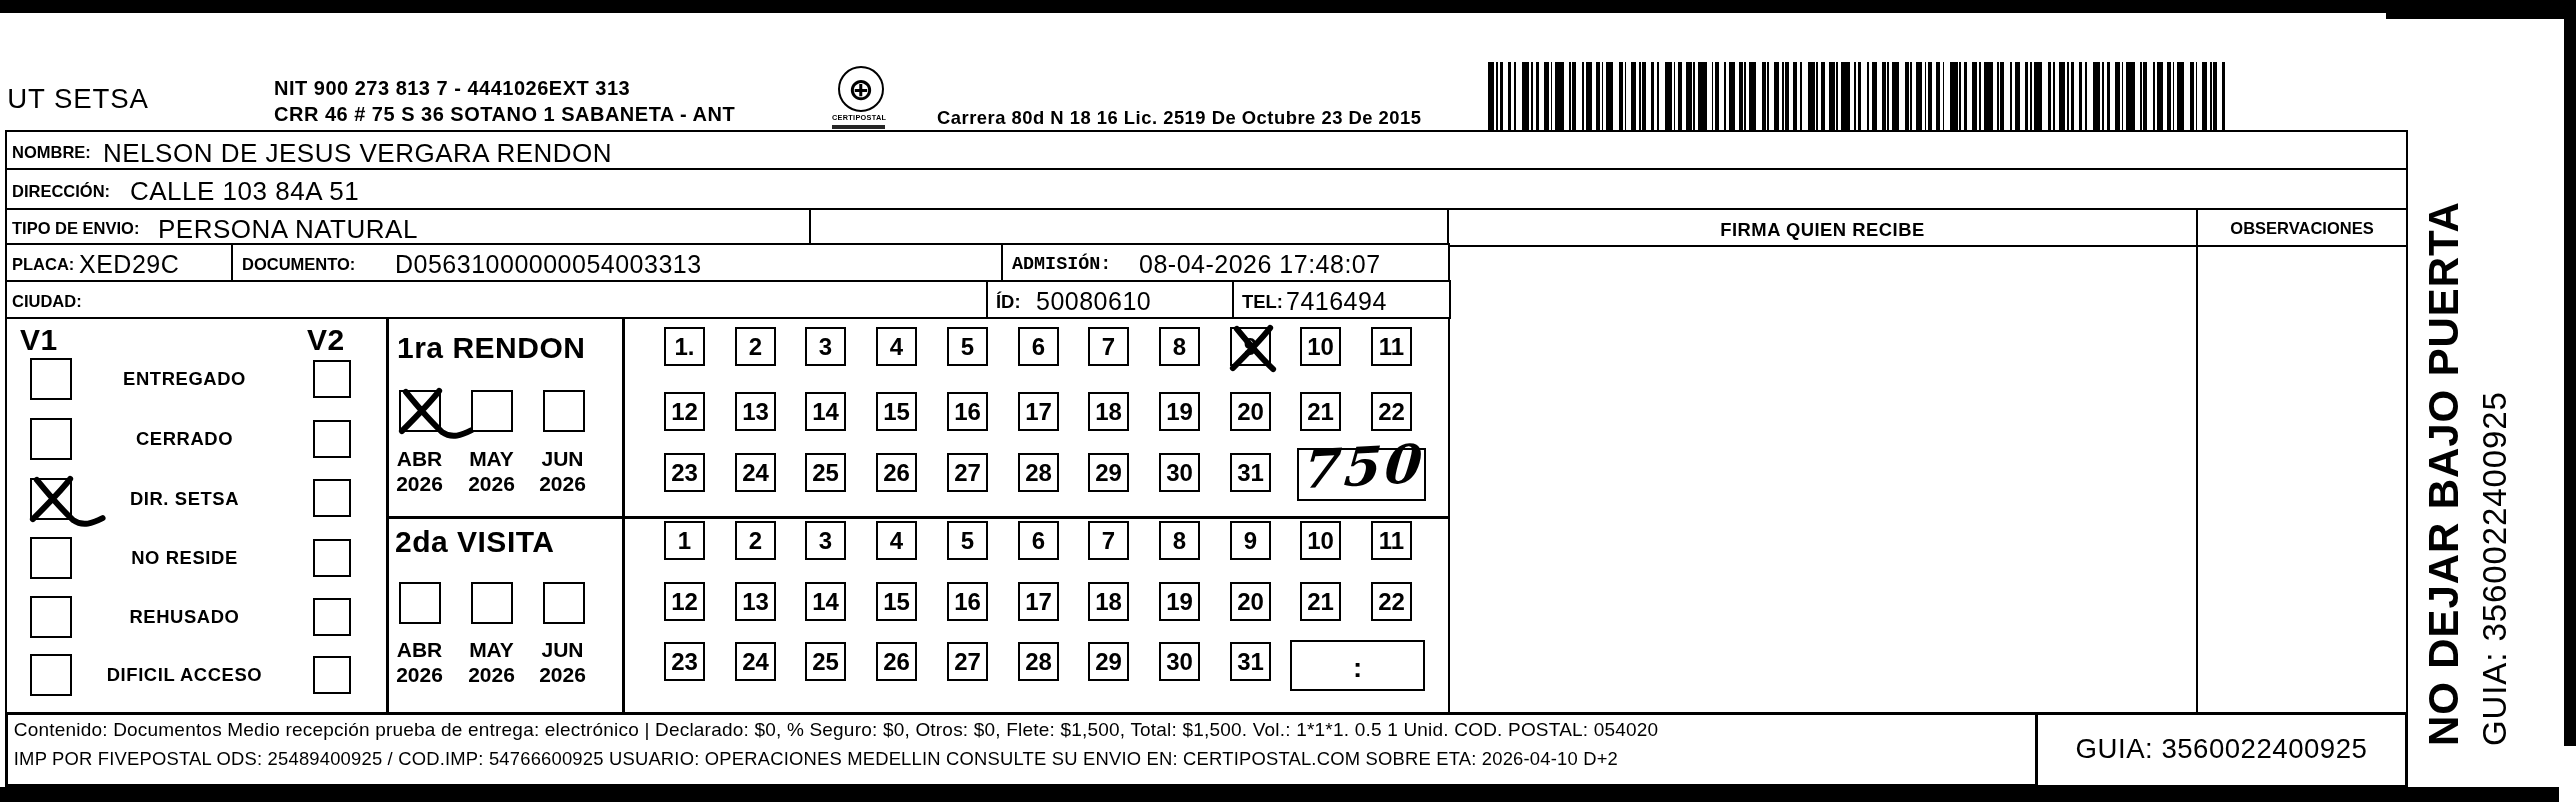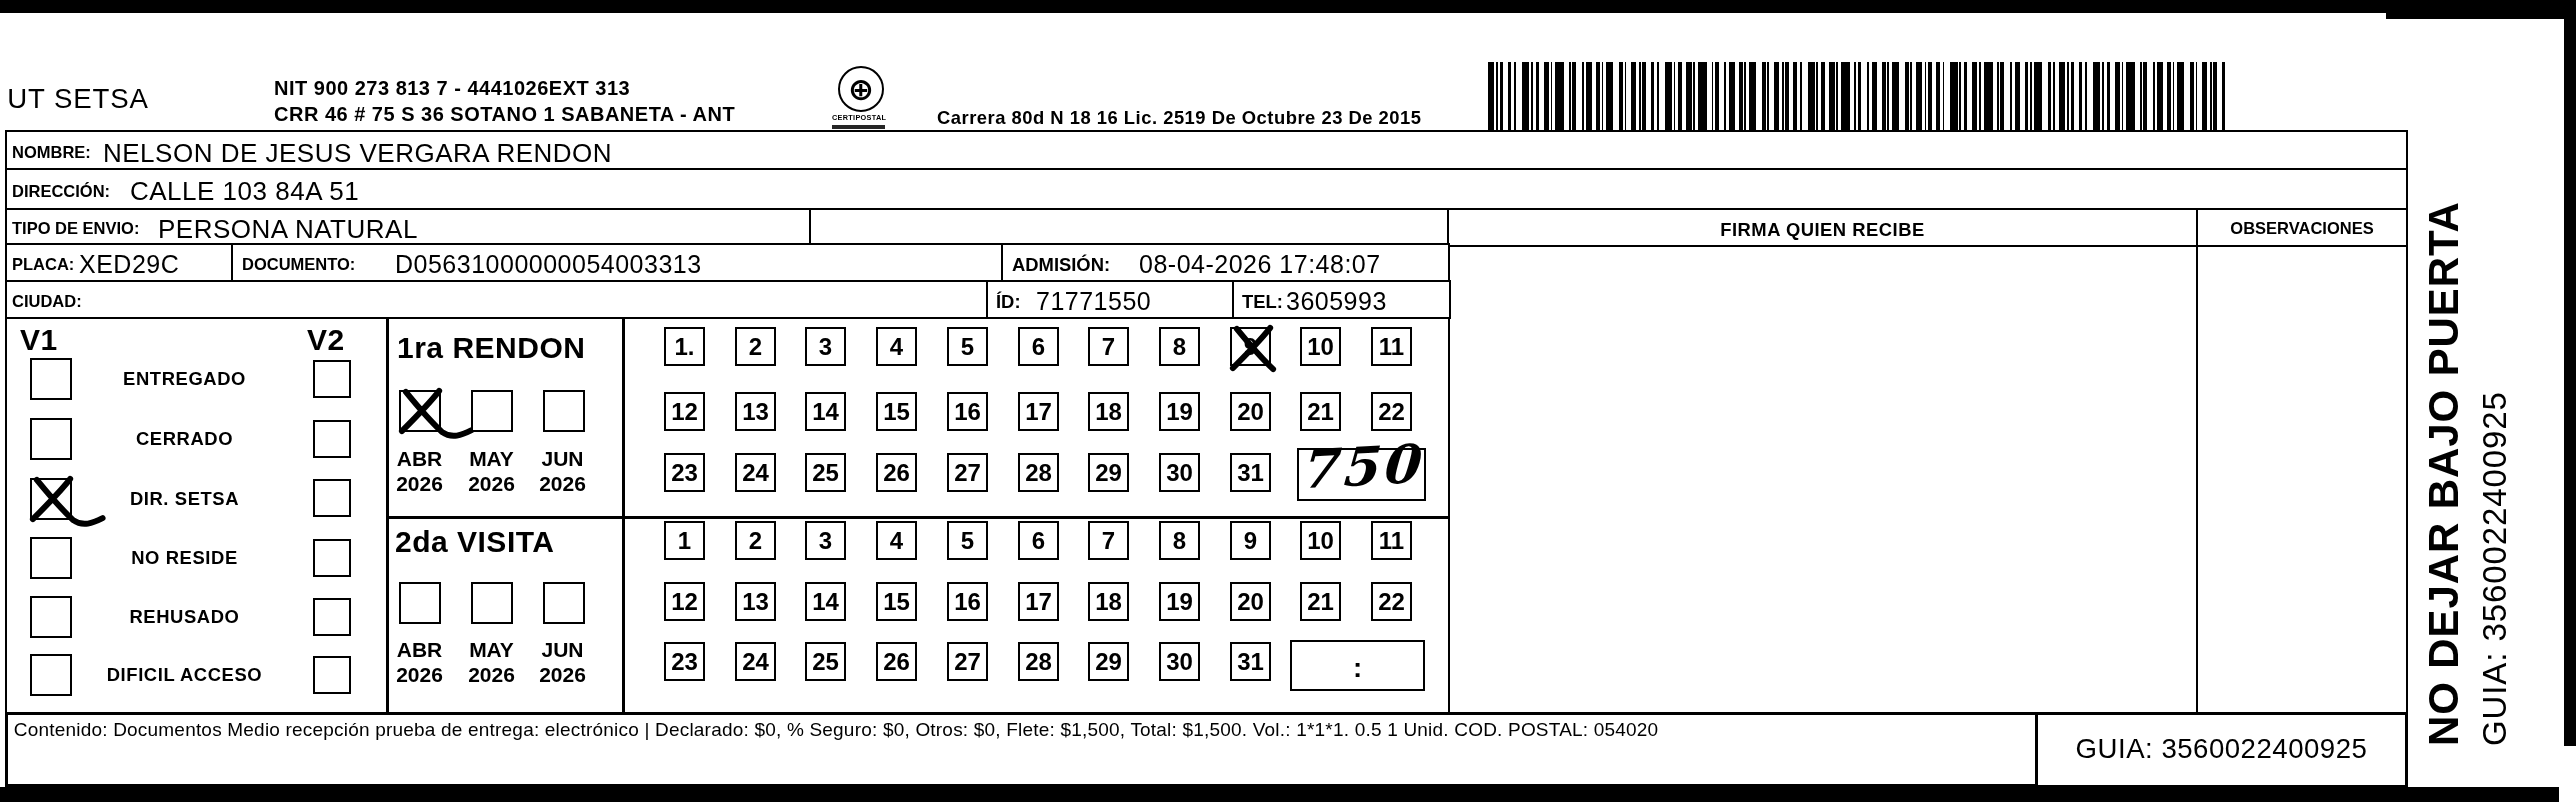--- a/index.html
+++ b/index.html
@@ -289,33 +289,33 @@
 
   <div class="cell" style="left:4.6px;top:243px;width:230px;height:39px;"></div>
   <div class="lbl" style="left:12px;top:255px;font-size:16.5px;">PLACA:</div>
   <div class="val" style="left:79px;top:250px;font-size:25px;">XED29C</div>
 
   <div class="cell" style="left:231px;top:243px;width:772px;height:39px;"></div>
   <div class="lbl" style="left:242px;top:255px;font-size:16.5px;">DOCUMENTO:</div>
   <div class="val" style="left:395px;top:250px;font-size:25px;">D05631000000054003313</div>
 
   <div class="cell" style="left:1001px;top:243px;width:449px;height:39px;"></div>
-  <div class="lbl" style="left:1012px;top:254px;font-size:18.4px;">ADMISIÓN:</div>
+  <div class="lbl" style="left:1012px;top:254px;font-size:18.4px;font-family:Liberation Mono, monospace;">ADMISIÓN:</div>
   <div class="val" style="left:1139px;top:250px;font-size:25px;">08-04-2026 17:48:07</div>
 
   <div class="cell" style="left:4.6px;top:280px;width:984px;height:39px;"></div>
   <div class="lbl" style="left:12px;top:292px;font-size:16.5px;">CIUDAD:</div>
 
   <div class="cell" style="left:986px;top:280px;width:248px;height:39px;"></div>
   <div class="lbl" style="left:996px;top:291px;font-size:18.4px;">ÍD:</div>
-  <div class="val" style="left:1036px;top:287px;font-size:25px;">71771550</div>
+  <div class="val" style="left:1036px;top:287px;font-size:25px;">50080610</div>
 
   <div class="cell" style="left:1232px;top:280px;width:219px;height:39px;"></div>
   <div class="lbl" style="left:1242px;top:291px;font-size:18.4px;">TEL:</div>
-  <div class="val" style="left:1286px;top:287px;font-size:25px;">3605993</div>
+  <div class="val" style="left:1286px;top:287px;font-size:25px;">7416494</div>
 
   <div class="cell" style="left:4.6px;top:317px;width:1445px;height:398px;"></div>
   <div class="vline" style="left:386px;top:317px;height:398px;"></div>
   <div class="vline" style="left:622px;top:317px;height:398px;"></div>
   <div class="hline" style="left:386px;top:516px;width:1064px;"></div>
 
   <div class="vtitle" style="left:20px;top:323px;">V1</div>
   <div class="vtitle" style="left:307px;top:323px;">V2</div>
   <div id="status-section">
       <div class="chk" style="left:30px;top:358px;width:38px;height:38px;"></div>
@@ -445,20 +445,21 @@
       <div class="day" style="left:1018px;top:642px;">28</div>
       <div class="day" style="left:1088px;top:642px;">29</div>
       <div class="day" style="left:1159px;top:642px;">30</div>
       <div class="day" style="left:1230px;top:642px;">31</div>
     </div>
   <div class="cell" style="left:1290px;top:640px;width:135px;height:51px;"></div>
   <div class="lbl" style="left:1290px;top:652px;width:135px;text-align:center;font-size:27.6px;">:</div>
 
   <div class="cell thick" style="left:4.6px;top:712px;width:2033px;height:75px;border-width:3.7px;"></div>
   <div class="footer-txt" style="left:13.8px;top:719px;font-size:19px;">Contenido: Documentos Medio recepción prueba de entrega: electrónico | Declarado: $0, % Seguro: $0, Otros: $0, Flete: $1,500, Total: $1,500. Vol.: 1*1*1. 0.5  1 Unid. COD. POSTAL: 054020</div>
+  <div class="footer-txt" style="left:13.8px;top:748px;font-size:18.4px;">IMP POR FIVEPOSTAL ODS: 25489400925 / COD.IMP: 54766600925 USUARIO: OPERACIONES MEDELLIN CONSULTE SU ENVIO EN: CERTIPOSTAL.COM SOBRE ETA: 2026-04-10 D+2</div>
 
   <div class="cell thick" style="left:2035px;top:712px;width:373px;height:76px;border-width:3.7px;"></div>
   <div class="val" style="left:2035px;top:733px;width:373px;text-align:center;font-size:27.6px;">GUIA: 3560022400925</div>
 
   <div class="side-rot">
     <div class="side1">NO DEJAR BAJO PUERTA</div>
     <div class="side2">GUIA: 3560022400925</div>
   </div>
 
 </div>

